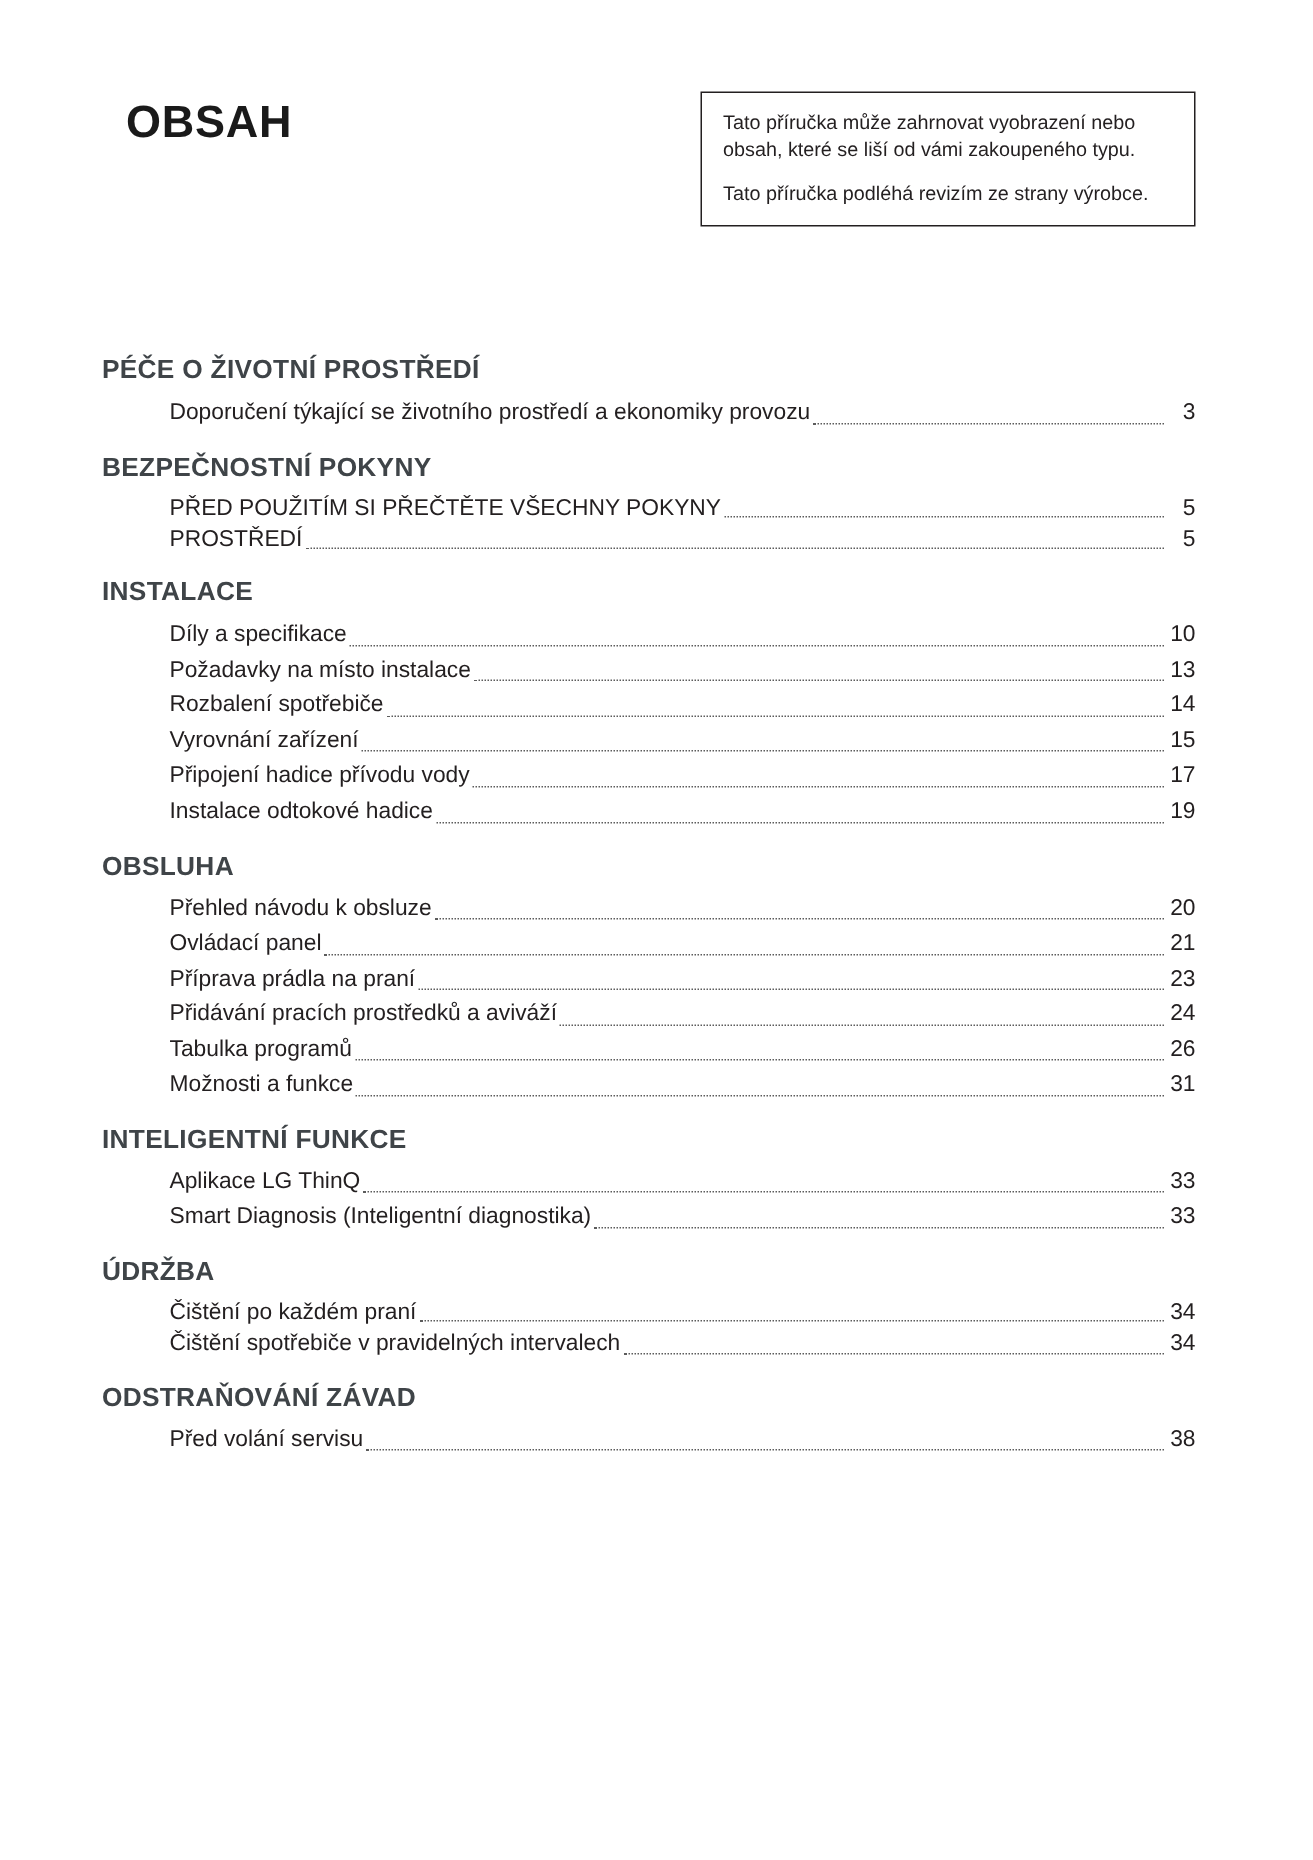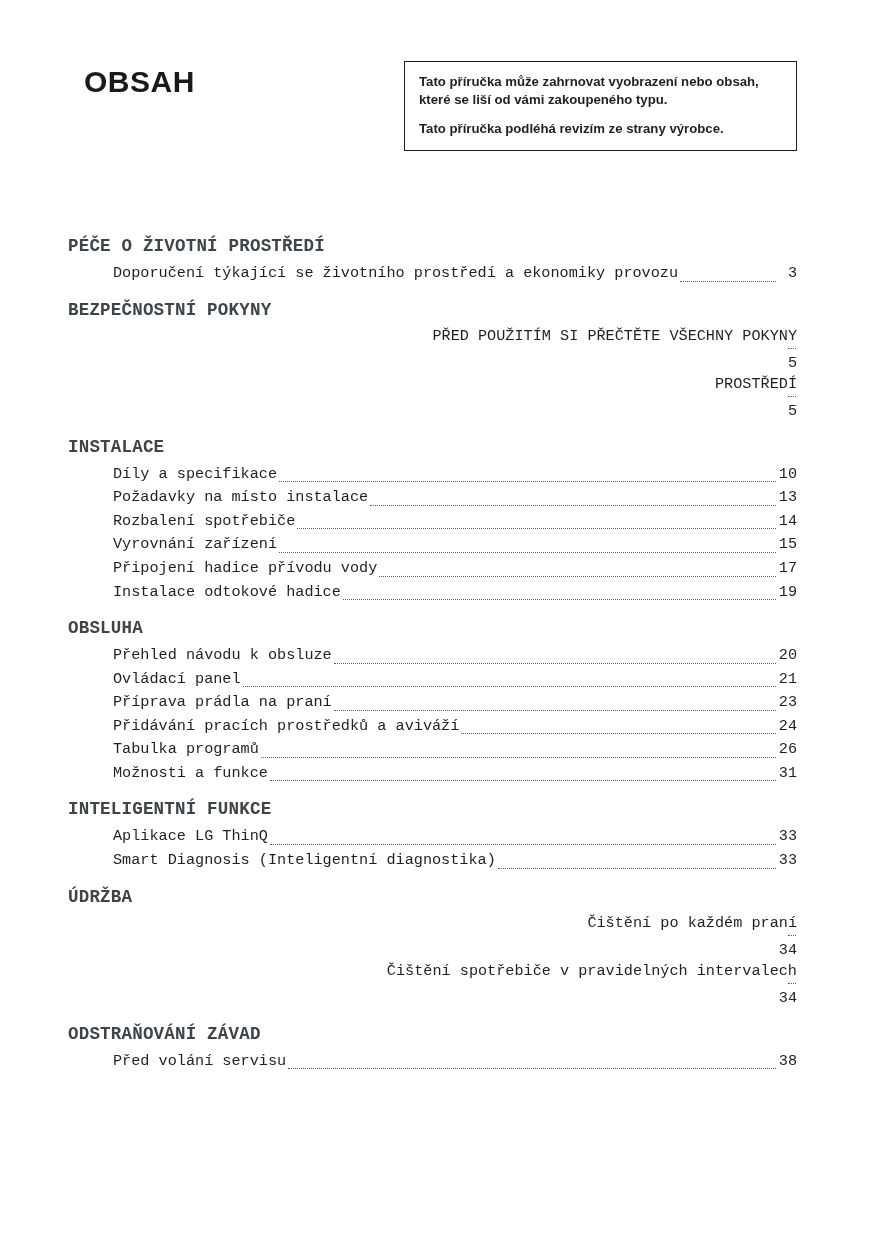--- a/index.html
+++ b/index.html
@@ -33,42 +33,40 @@
     top: 10px;
     font-size: 30px;
     font-weight: bold;
     letter-spacing: 0.5px;
     color: #1a1a1a;
   }
   .notice-box {
     position: absolute;
     right: 0;
     top: 6px;
-    width: 393px;
+    width: 330px;
     box-sizing: border-box;
     border: 1.5px solid #231f20;
     padding: 11px 14px 13px 14px;
-    font-weight: bold;
   }
   .notice-box p {
     margin: 0;
     font-size: 13.2px;
     line-height: 1.35;
     color: #231f20;
   }
   .notice-box p + p {
     margin-top: 11px;
   }
   
   .toc {
     margin-top: 6px;
   }
   .toc-section {
     margin-bottom: 4px;
-    font-family: Liberation Mono, monospace;
   }
   .section-title {
     font-size: 17.5px;
     font-weight: bold;
     color: #3f4448;
     letter-spacing: 0.2px;
     margin: 14px 0 6px 0;
   }
   .toc-section:first-child .section-title {
     margin-top: 0;
@@ -94,21 +92,20 @@
     height: 1px;
     min-width: 8px;
   }
   .entry .page-num {
     flex: 0 0 auto;
     text-align: right;
     min-width: 20px;
   }
   .entry.tight {
     line-height: 1.4;
-    flex-direction: column;
   }
 </style>
 </head>
 <body>
 
 <div class="page">
 
   <div class="header">
     <div class="page-title">OBSAH</div>
 

